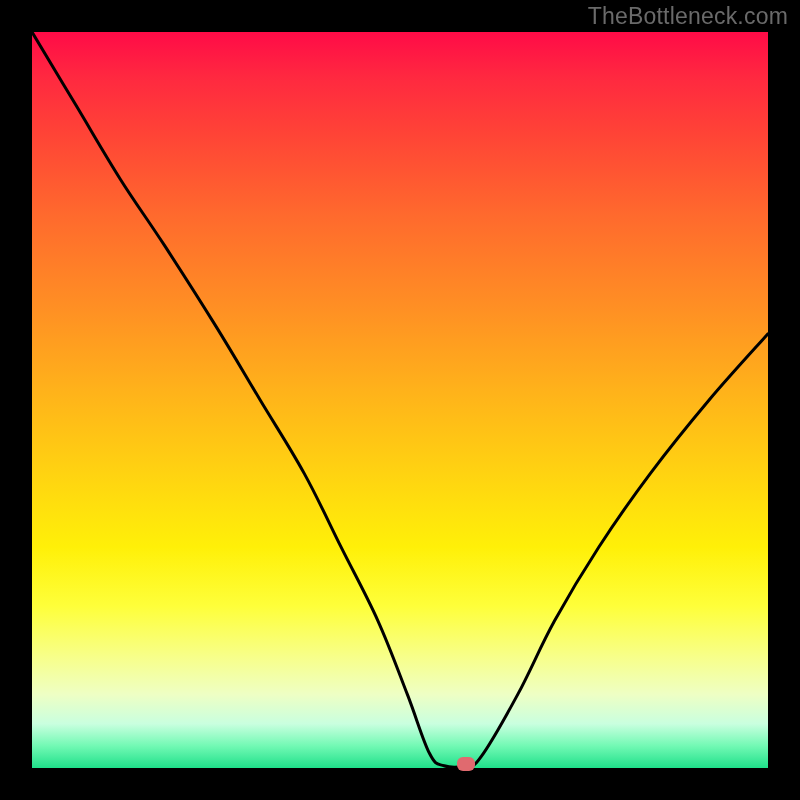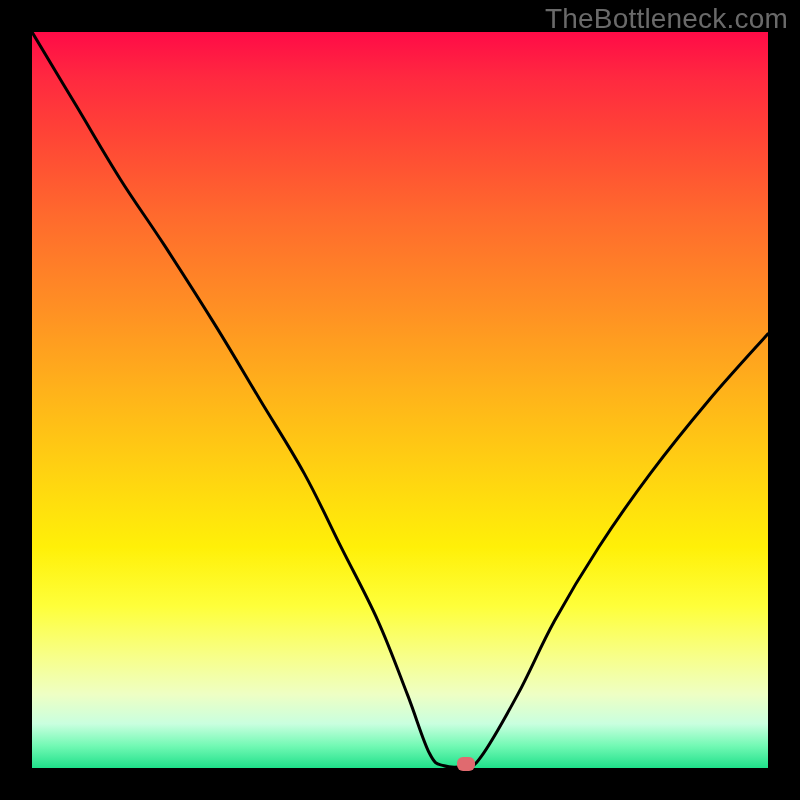--- a/index.html
+++ b/index.html
@@ -15,21 +15,21 @@
     width: 800px;
     height: 800px;
     background: #000;
     position: relative;
   }
   .attribution {
     position: absolute;
     top: 3px;
     right: 12px;
     color: #6a6a6a;
-    font-size: 28px;
+    font-size: 23px;
     font-weight: 500;
     letter-spacing: 0.2px;
   }
   .plot {
     position: absolute;
     left: 32px;
     top: 32px;
     width: 736px;
     height: 736px;
     background: linear-gradient(to bottom,

